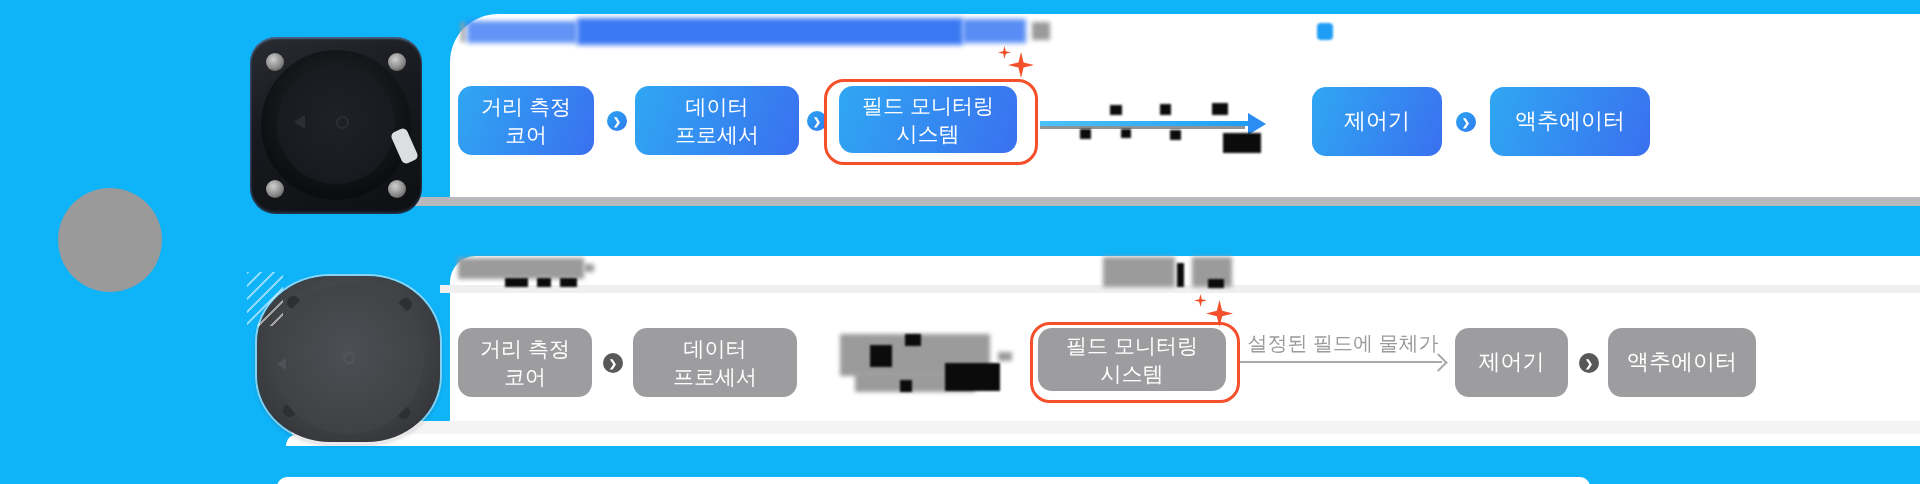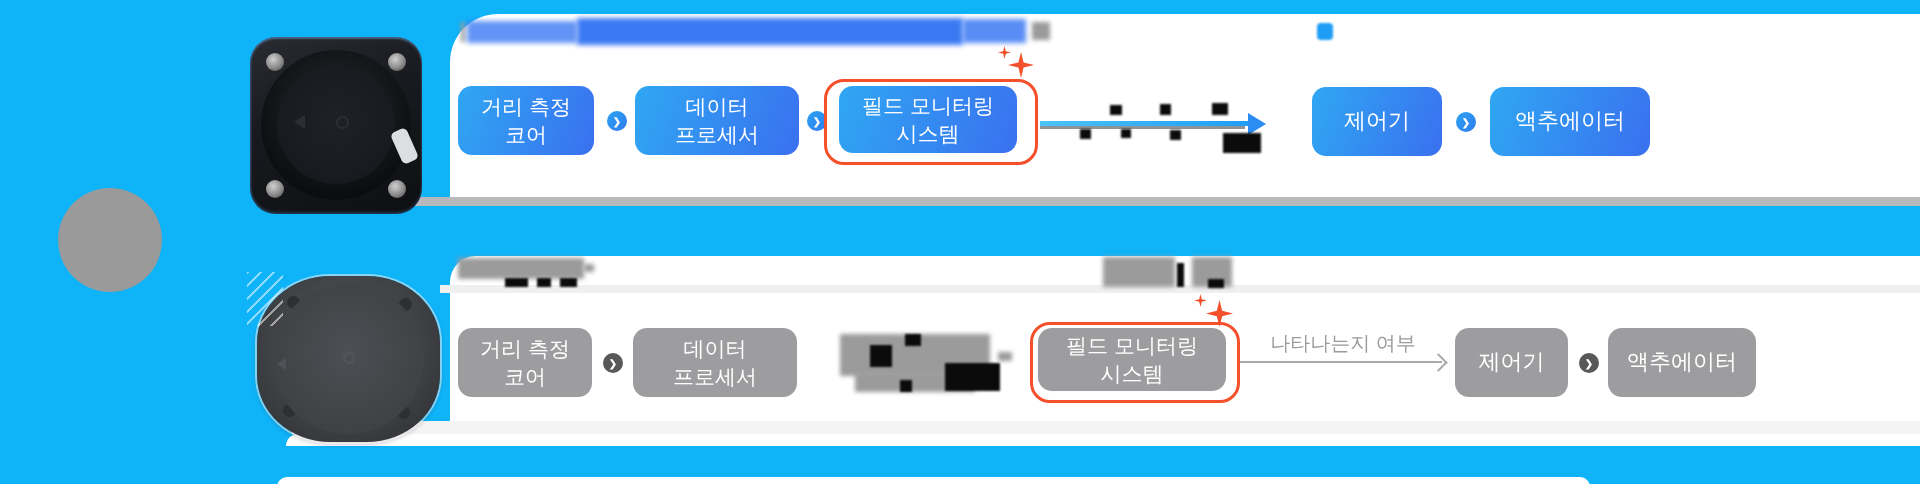--- a/index.html
+++ b/index.html
@@ -198,21 +198,21 @@
     <span>필드 모니터링</span>
     <span>시스템</span>
   </div>
   <div class="abs spark" style="left:1194px;top:294px;width:13px;height:13px;"></div>
   <div class="abs spark" style="left:1206px;top:300px;width:27px;height:27px;"></div>
 
   <div class="abs">
     <div class="abs gray-line" style="left:1240px;top:361px;width:202px;"></div>
     <div class="abs gray-head" style="left:1432px;top:356px;"></div>
     <div class="abs arrow-label" style="left:1243px;top:332px;width:200px;">
-      <div>나타나는지 여부</div>
+      <div>설정된 필드에 물체가</div>
     </div>
   </div>
 
   <div class="abs fbox gray single" style="left:1455px;top:328px;width:113px;height:69px;">
     <span>제어기</span>
   </div>
   <div class="abs chev dark" style="left:1579px;top:353px;">
       <span>❯</span>
     </div>
   <div class="abs fbox gray single" style="left:1608px;top:328px;width:148px;height:69px;">

